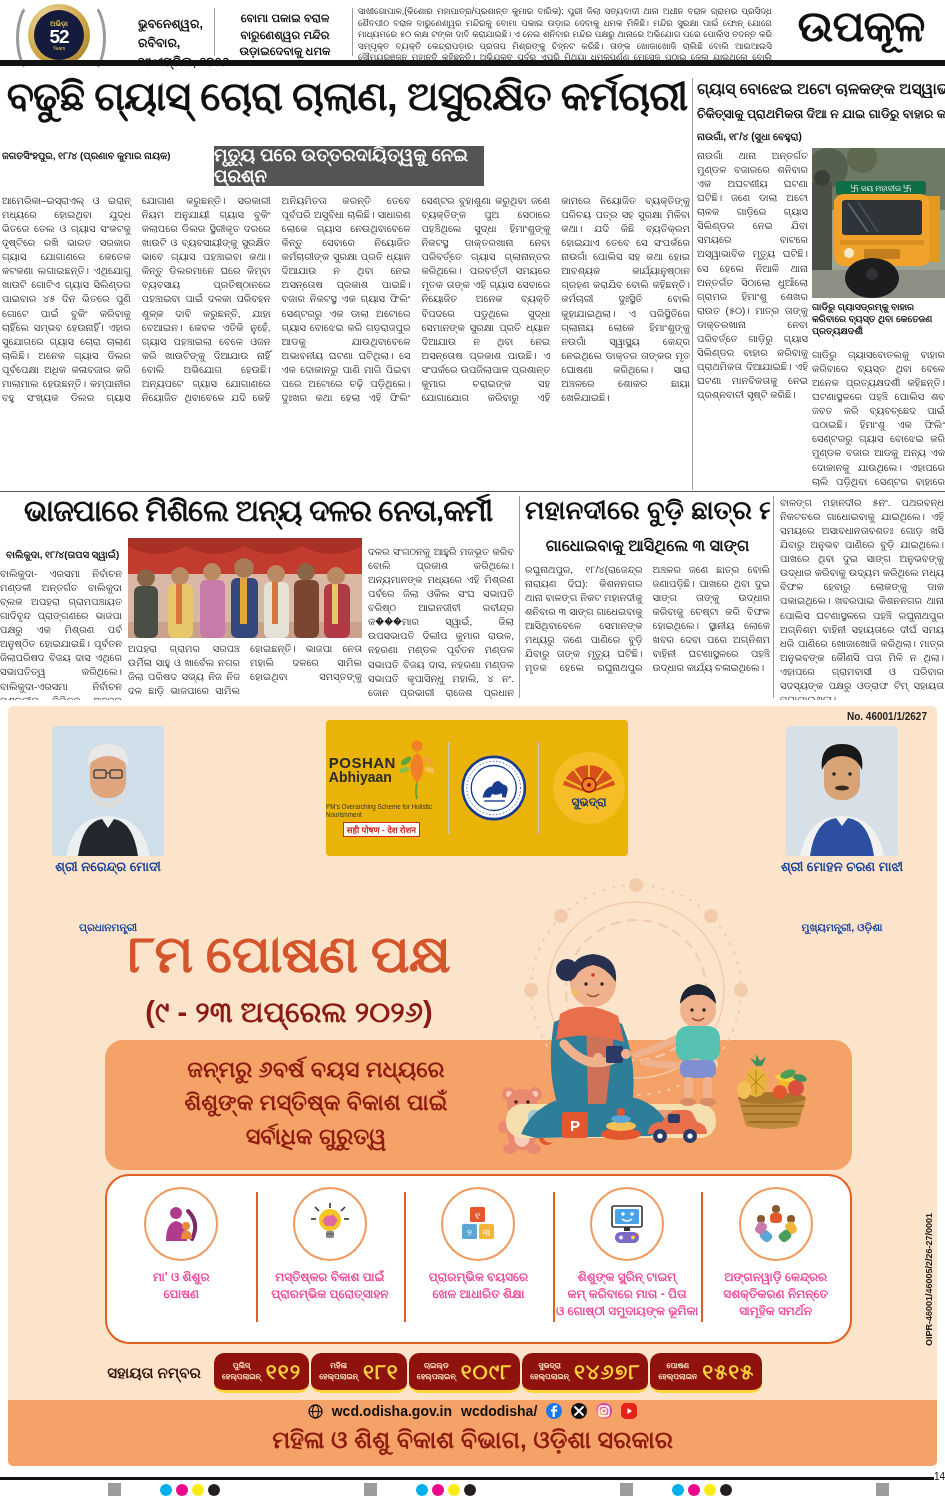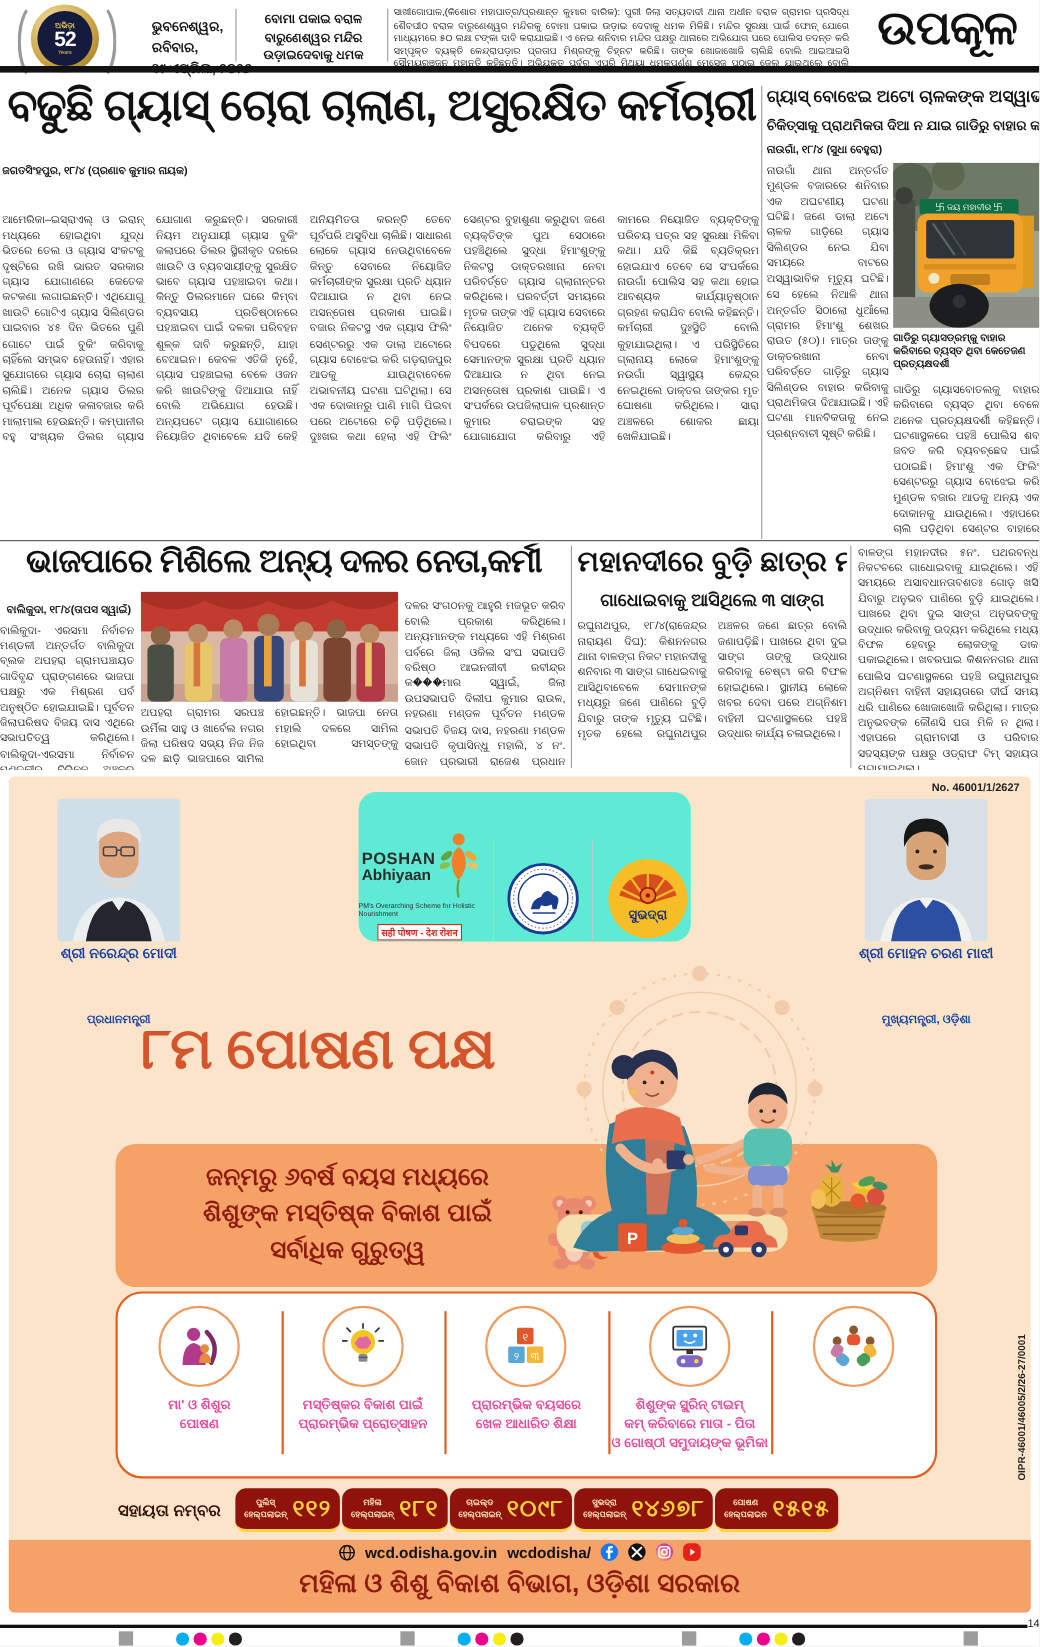--- a/index.html
+++ b/index.html
@@ -69,22 +69,22 @@
 
   
   #ad{left:8px;top:706px;width:929px;height:760px;background:#fce4cb;border-radius:5px;}
   #ad-ref{right:10px;top:5px;font-size:10px;font-weight:700;color:#222;}
   #pm-photo{left:44px;top:20px;width:112px;height:130px;}
   #pm-caption,#cm-caption{width:176px;text-align:center;color:#15419c;line-height:1.3;}
   #pm-caption{left:12px;top:153px;}
   #cm-caption{left:746px;top:153px;}
   .fig-name{font-size:13px;font-weight:700;}
   .fig-title{font-size:10.5px;font-weight:700;margin-top:45px;}
-  #logo-card{left:318px;top:14px;width:302px;height:136px;background:#5eead4;border-radius:16px;
-             display:flex;align-items:flex-end;justify-content:center;gap:11px;}
+  #logo-card{left:318px;top:14px;width:302px;height:136px;background:#eab308;border-radius:4px;
+             display:flex;align-items:center;justify-content:center;gap:11px;}
   .card-div{width:1px;height:92px;background:#c9c9c9;}
   #poshan-block{width:128px;text-align:center;}
   #poshan-row{display:flex;align-items:center;justify-content:center;gap:4px;}
   #poshan-words{text-align:left;line-height:1.02;}
   #poshan-l1{font-size:15px;font-weight:700;color:#2b2b2b;letter-spacing:.5px;}
   #poshan-l2{font-size:14px;font-weight:700;color:#2b2b2b;}
   #poshan-sub{font-size:6.3px;color:#333;margin-top:2px;text-align:left;line-height:1.25;}
   #poshan-tag{margin-top:4px;border:1px solid #cf2b22;color:#cf2b22;font-size:8.5px;font-weight:700;
               padding:1px 3px;display:inline-block;background:#fff;}
   #subhadra-wrap{position:relative;width:78px;height:78px;}
@@ -146,20 +146,21 @@
   <div class="abs pre" id="brief-title">ବୋମା ପକାଇ ବରାଳ
 ବାରୁଣେଶ୍ୱର ମନ୍ଦିର
 ଉଡ଼ାଇଦେବାକୁ ଧମକ</div>
   <div class="vrule mast-div" style="left:352px;"></div>
   <div class="abs just clip" id="brief-body">ସାଖୀଗୋପାଳ,(କିଶୋର ମହାପାତ୍ର/ପ୍ରଶାନ୍ତ କୁମାର ବାରିକ): ପୁରୀ ଜିଲା ସତ୍ୟବାଦୀ ଥାନା ଅଧୀନ ବରାଳ ଗ୍ରାମର ପ୍ରସିଦ୍ଧ ଶୈବପୀଠ ବରାଳ ବାରୁଣେଶ୍ୱର ମନ୍ଦିରକୁ ବୋମା ପକାଇ ଉଡ଼ାଇ ଦେବାକୁ ଧମକ ମିଳିଛି। ମନ୍ଦିର ସୁରକ୍ଷା ପାଇଁ ଫୋନ୍ ଯୋଗେ ମାଧ୍ୟମରେ ୫୦ ଲକ୍ଷ ଟଙ୍କା ଦାବି କରାଯାଇଛି। ଏ ନେଇ ଶନିବାର ମନ୍ଦିର ପକ୍ଷରୁ ଥାନାରେ ଅଭିଯୋଗ ପରେ ପୋଲିସ ତଦନ୍ତ କରି ସମ୍ପୃକ୍ତ ବ୍ୟକ୍ତି କେନ୍ଦ୍ରାପଡ଼ାର ପ୍ରତାପ ମିଶ୍ରଙ୍କୁ ଚିହ୍ନଟ କରିଛି। ତାଙ୍କ ଖୋଜାଖୋଜି ଚାଲିଛି ବୋଲି ଆଇଆଇସି ସୌମ୍ୟରଞ୍ଜନ ମହାନ୍ତି କହିଛନ୍ତି। ଅଭିଯୁକ୍ତ ପୂର୍ବରୁ ଏପରି ମିଥ୍ୟା ଧମକପୂର୍ଣ୍ଣ ମେସେଜ ପଠାଇ ଜେଲ ଯାଇଥିଲେ ବୋଲି ମହାନ୍ତି ସୂଚନା ଦେଇଛନ୍ତି।</div>
   <div class="abs clip nowrap" id="paper-name">ଉପକୂଳ</div>
   <div class="abs" id="mast-rule"></div>
 
   <div class="abs clip nowrap" id="main-headline">ବଢୁଛି ଗ୍ୟାସ୍ ଚୋରା ଚାଲାଣ, ଅସୁରକ୍ଷିତ କର୍ମଚାରୀ</div>
   <div class="abs" id="main-byline">ଜଗତସିଂହପୁର, ୧୮/୪ (ପ୍ରଣାବ କୁମାର ନାୟକ)</div>
+  <div class="abs" id="main-subhead">ମୃତ୍ୟୁ ପରେ ଉତ୍ତରଦାୟିତ୍ୱକୁ ନେଇ ପ୍ରଶ୍ନ</div>
   <div class="abs just clip body-text" id="main-body">ଆମେରିକା–ଇସ୍ରାଏଲ୍ ଓ ଇରାନ୍ ମଧ୍ୟରେ ହୋଇଥିବା ଯୁଦ୍ଧ ଭିତରେ ତେଲ ଓ ଗ୍ୟାସ ସଂକଟକୁ ଦୃଷ୍ଟିରେ ରଖି ଭାରତ ସରକାର ଗ୍ୟାସ ଯୋଗାଣରେ କେତେକ କଟକଣା ଲଗାଇଛନ୍ତି। ଏଥିଯୋଗୁ ଖାଉଟି ଗୋଟିଏ ଗ୍ୟାସ ସିଲିଣ୍ଡର ପାଇବାର ୪୫ ଦିନ ଭିତରେ ପୁଣି ଗୋଟେ ପାଇଁ ବୁକିଂ କରିବାକୁ ଚାହିଁଲେ ସମ୍ଭବ ହେଉନାହିଁ। ଏହାର ସୁଯୋଗରେ ଗ୍ୟାସ ଚୋରା ଚାଲାଣ ଚାଲିଛି। ଅନେକ ଗ୍ୟାସ ଡିଲର ପୂର୍ବପେକ୍ଷା ଅଧିକ କଳାବଜାର କରି ମାଲାମାଲ ହେଉଛନ୍ତି। କମ୍ପାନୀର ବହୁ ସଂଖ୍ୟକ ଡିଲର ଗ୍ୟାସ ଯୋଗାଣ କରୁଛନ୍ତି। ସରକାରୀ ନିୟମ ଅନୁଯାୟୀ ଗ୍ୟାସ ବୁକିଂ କଲାପରେ ଡିଲର ସ୍ଥିରୀକୃତ ଦରରେ ଖାଉଟି ଓ ବ୍ୟବସାୟୀଙ୍କୁ ସୁରକ୍ଷିତ ଭାବେ ଗ୍ୟାସ ପହଞ୍ଚାଇବା କଥା। କିନ୍ତୁ ଡିଲରମାନେ ଘରେ କିମ୍ବା ବ୍ୟବସାୟ ପ୍ରତିଷ୍ଠାନରେ ପହଞ୍ଚାଇବା ପାଇଁ ଦଳକା ପରିବହନ ଶୁଳ୍କ ଦାବି କରୁଛନ୍ତି, ଯାହା ବେଆଇନ। କେବଳ ଏତିକି ନୁହେଁ, ଗ୍ୟାସ ପହଞ୍ଚାଇଲା ବେଳେ ଓଜନ କରି ଖାଉଟିଙ୍କୁ ଦିଆଯାଉ ନାହିଁ ବୋଲି ଅଭିଯୋଗ ହେଉଛି। ଅନ୍ୟପଟେ ଗ୍ୟାସ ଯୋଗାଣରେ ନିୟୋଜିତ ଥିବାବେଳେ ଯଦି କେହି ଅନିୟମିତତା କରନ୍ତି ତେବେ ପୂର୍ବପରି ଅସୁବିଧା ଚାଲିଛି। ସାଧାରଣ ଲୋକେ ଗ୍ୟାସ ନେଉଥିବାବେଳେ କିନ୍ତୁ ସେବାରେ ନିୟୋଜିତ କର୍ମଚାରୀଙ୍କ ସୁରକ୍ଷା ପ୍ରତି ଧ୍ୟାନ ଦିଆଯାଉ ନ ଥିବା ନେଇ ଅସନ୍ତୋଷ ପ୍ରକାଶ ପାଇଛି। ବଜାର ନିକଟସ୍ଥ ଏକ ଗ୍ୟାସ ଫିଲିଂ ସେଣ୍ଟରରୁ ଏକ ଡାଲା ଅଟୋରେ ଗ୍ୟାସ ବୋଝେଇ କରି ଗଡ଼ରାଜପୁର ଆଡକୁ ଯାଉଥିବାବେଳେ ଅଭାବନୀୟ ଘଟଣା ଘଟିଥିଲା। ସେ ଏକ ଦୋକାନରୁ ପାଣି ମାଗି ପିଇବା ପରେ ଅଟୋରେ ଚଢ଼ି ପଡ଼ିଥିଲେ। ଦୁଃଖର କଥା ହେଲା ଏହି ଫିଲିଂ ସେଣ୍ଟର ବୁହାଶୁଣା କରୁଥିବା ଜଣେ ବ୍ୟକ୍ତିଙ୍କ ପୁଅ ସେଠାରେ ପହଞ୍ଚିଥିଲେ ସୁଦ୍ଧା ହିମାଂଶୁଙ୍କୁ ନିକଟସ୍ଥ ଡାକ୍ତରଖାନା ନେବା ପରିବର୍ତ୍ତେ ଗ୍ୟାସ ଗ୍ଲାନାନ୍ତର କରିଥିଲେ। ପରବର୍ତ୍ତୀ ସମୟରେ ମୃତକ ତାଙ୍କ ଏହି ଗ୍ୟାସ ସେବାରେ ନିୟୋଜିତ ଅନେକ ବ୍ୟକ୍ତି ବିପଦରେ ପଡୁଥିଲେ ସୁଦ୍ଧା ସେମାନଙ୍କ ସୁରକ୍ଷା ପ୍ରତି ଧ୍ୟାନ ଦିଆଯାଉ ନ ଥିବା ନେଇ ଅସନ୍ତୋଷ ପ୍ରକାଶ ପାଉଛି। ଏ ସଂପର୍କରେ ଉପଜିଲାପାଳ ପ୍ରଶାନ୍ତ କୁମାର ଚରାଇଙ୍କ ସହ ଯୋଗାଯୋଗ କରିବାରୁ ଏହି କାମରେ ନିୟୋଜିତ ବ୍ୟକ୍ତିଙ୍କୁ ପରିଚୟ ପତ୍ର ସହ ସୁରକ୍ଷା ମିଳିବା କଥା। ଯଦି କିଛି ବ୍ୟତିକ୍ରମ ହୋଇଯାଏ ତେବେ ସେ ସଂପର୍କରେ ନାଉଗାଁ ପୋଲିସ ସହ କଥା ହୋଇ ଆବଶ୍ୟକ କାର୍ଯ୍ୟାନୁଷ୍ଠାନ ଗ୍ରହଣ କରାଯିବ ବୋଲି କହିଛନ୍ତି। କର୍ମଚାରୀ ଦୁଃସ୍ଥିତି ବୋଲି କୁହାଯାଇଥିଲା। ଏ ପରିସ୍ଥିତିରେ ଗ୍ଲାନାୟ ଲୋକେ ହିମାଂଶୁଙ୍କୁ ନଉଗାଁ ସ୍ୱାସ୍ଥ୍ୟ କେନ୍ଦ୍ର ନେଇଥିଲେ ଡାକ୍ତର ତାଙ୍କର ମୃତ ଘୋଷଣା କରିଥିଲେ। ସାରା ଅଞ୍ଚଳରେ ଶୋକର ଛାୟା ଖେଳିଯାଇଛି।</div>
 
   <div class="vrule" style="left:692px;top:78px;height:412px;"></div>
   <div class="abs clip nowrap" id="auto-headline">ଗ୍ୟାସ୍ ବୋଝେଇ ଅଟୋ ଚାଳକଙ୍କ ଅସ୍ୱାଭାବିକ ମୃତ୍ୟୁ</div>
   <div class="abs clip nowrap" id="auto-subhead">ଚିକିତ୍ସାକୁ ପ୍ରାଥମିକତା ଦିଆ ନ ଯାଇ ଗାଡିରୁ ବାହାର କରାଗଲା ଗ୍ୟାସ୍</div>
   <div class="abs clip nowrap" id="auto-byline">ନାଉଗାଁ, ୧୮/୪ (ସୁଧା ବେହୁରା)</div>
   <div class="abs just clip body-text" id="auto-col1">ନାଉଗାଁ ଥାନା ଅନ୍ତର୍ଗତ ମୁଣ୍ଡଳ ବଜାରରେ ଶନିବାର ଏକ ଅଘଟଣୀୟ ଘଟଣା ଘଟିଛି। ଜଣେ ଡାଲା ଅଟୋ ଚାଳକ ଗାଡ଼ିରେ ଗ୍ୟାସ ସିଲିଣ୍ଡର ନେଇ ଯିବା ସମୟରେ ବାଟରେ ଅସ୍ୱାଭାବିକ ମୃତ୍ୟୁ ଘଟିଛି। ସେ ହେଲେ ନିଆଳି ଥାନା ଅନ୍ତର୍ଗତ ସିଠାଲୋ ଧୁଆଁଲୋ ଗ୍ରାମର ହିମାଂଶୁ ଶେଖର ରାଉତ (୫୦)। ମାତ୍ର ତାଙ୍କୁ ଡାକ୍ତରଖାନା ନେବା ପରିବର୍ତ୍ତେ ଗାଡ଼ିରୁ ଗ୍ୟାସ ସିଲିଣ୍ଡର ବାହାର କରିବାକୁ ପ୍ରାଥମିକତା ଦିଆଯାଇଛି। ଏହି ଘଟଣା ମାନବିକତାକୁ ନେଇ ପ୍ରଶ୍ନବାଚୀ ସୃଷ୍ଟି କରିଛି।</div>
 
   <div class="abs" id="auto-photo">
     <svg width="133" height="150" viewBox="0 0 133 150">
@@ -309,20 +310,21 @@
         <circle cx="48" cy="48" r="1.8" fill="#222"></circle>
           <circle cx="64" cy="48" r="1.8" fill="#222"></circle>
       </svg>
     </div>
     <div class="abs" id="cm-caption">
       <div class="fig-name">ଶ୍ରୀ ମୋହନ ଚରଣ ମାଝୀ</div>
       <div class="fig-title">ମୁଖ୍ୟମନ୍ତ୍ରୀ, ଓଡ଼ିଶା</div>
     </div>
 
     <div class="abs clip nowrap" id="ad-title">୮ମ ପୋଷଣ ପକ୍ଷ</div>
+    <div class="abs clip nowrap" id="ad-daterange">(୯ - ୨୩ ଅପ୍ରେଲ ୨୦୨୬)</div>
 
     <div class="abs" id="message-box">
       <div class="pre" id="message-text">ଜନ୍ମରୁ ୬ବର୍ଷ ବୟସ ମଧ୍ୟରେ
 ଶିଶୁଙ୍କ ମସ୍ତିଷ୍କ ବିକାଶ ପାଇଁ
 ସର୍ବାଧିକ ଗୁରୁତ୍ୱ</div>
       <div id="teddy">
         <svg width="66" height="76" viewBox="0 0 66 76">
           <circle cx="14" cy="12" r="7" fill="#e98a70"></circle>
             <circle cx="40" cy="12" r="7" fill="#e98a70"></circle>
           <circle cx="14" cy="12" r="3" fill="#f7cdb9"></circle>
@@ -494,20 +496,23 @@
             <circle cx="38" cy="18" r="4" fill="#8a5a2e"></circle>
               <rect x="32" y="22" width="12" height="10" rx="4" fill="#f3b53a" transform="rotate(60 38 27)"></rect>
             <circle cx="32" cy="36" r="4" fill="#8a5a2e"></circle>
               <rect x="26" y="30" width="12" height="10" rx="4" fill="#4a9e5c" transform="rotate(140 32 35)"></rect>
             <circle cx="13" cy="36" r="4" fill="#8a5a2e"></circle>
               <rect x="7" y="30" width="12" height="10" rx="4" fill="#5aa7d6" transform="rotate(-140 13 35)"></rect>
             <circle cx="8" cy="18" r="4" fill="#8a5a2e"></circle>
               <rect x="2" y="22" width="12" height="10" rx="4" fill="#c77ba8" transform="rotate(-60 8 27)"></rect>
           </svg>
         </div>
+        <div class="pillar-label pre">ଅଙ୍ଗନୱାଡ଼ି କେନ୍ଦ୍ରର
+ସଶକ୍ତିକରଣ ନିମନ୍ତେ
+ସାମୂହିକ ସମର୍ଥନ</div>
       </div>
     </div>
 
     <div class="abs" id="oipr">OIPR-46001/46005/2/26-27/0001</div>
 
     <div class="abs" id="helpline-row">
       <div id="helpline-label">ସହାୟତା ନମ୍ବର</div>
       <div class="badge">
         <span class="badge-name pre">ପୁଲିସ୍
 ହେଲ୍ପଲାଇନ୍</span>

